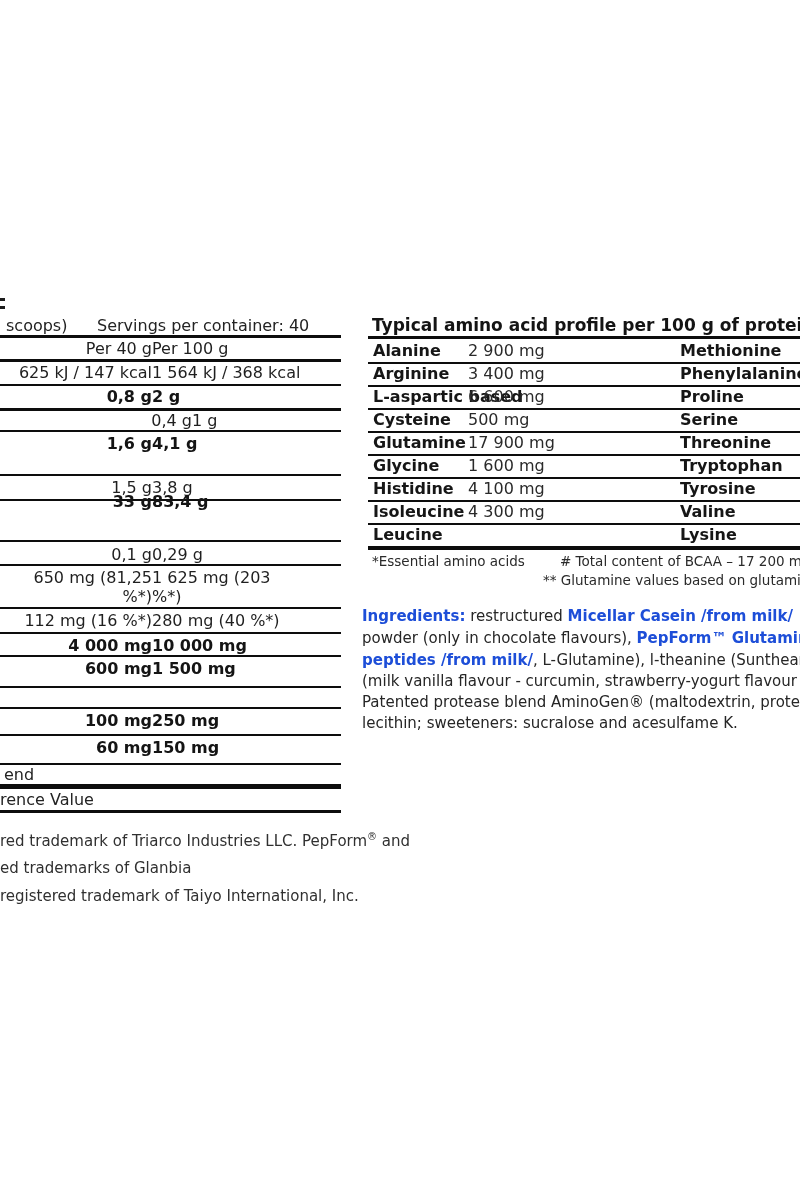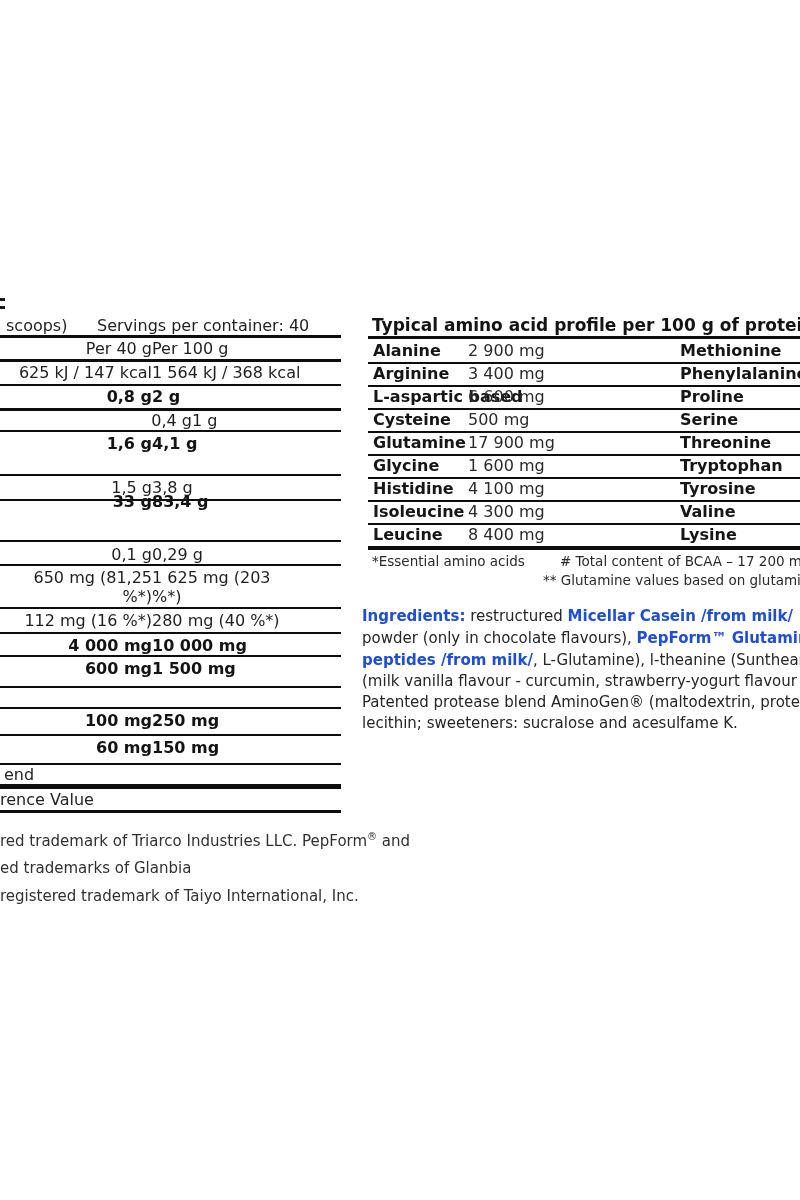--- a/index.html
+++ b/index.html
@@ -183,21 +183,20 @@
     <span class="av">4 100 mg</span>
     <span class="an2">Tyrosine</span>
   </div>
   <div class="arow" style="top:502px;">
     <span class="an">Isoleucine</span>
     <span class="av">4 300 mg</span>
     <span class="an2">Valine</span>
   </div>
   <div class="arow" style="top:525px;">
     <span class="an">Leucine</span>
-    <span class="av">8 400 mg</span>
     <span class="an2">Lysine</span>
   </div>
 
   <span class="fnote" style="left:372px;top:553px;">*Essential amino acids</span>
   <span class="fnote" style="left:560px;top:553px;"># Total content of BCAA – 17 200 mg</span>
   <span class="fnote" style="left:543px;top:572px;">** Glutamine values based on glutamine</span>
 
   <div class="ing" style="top:606px;">
     <span class="bb">Ingredients:</span><span> restructured </span><span class="bb">Micellar Casein /from milk/</span>
   </div>

